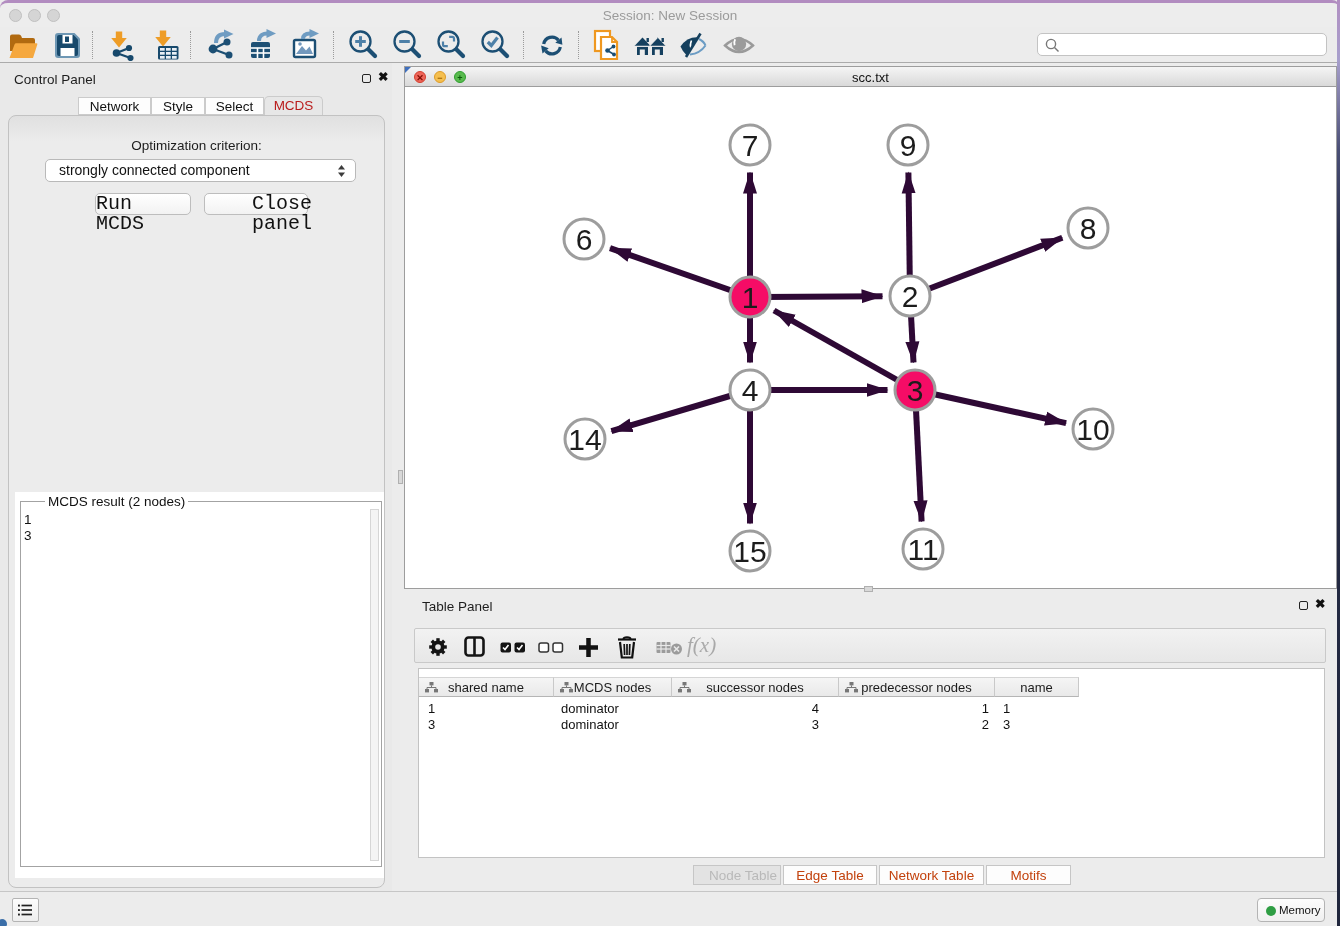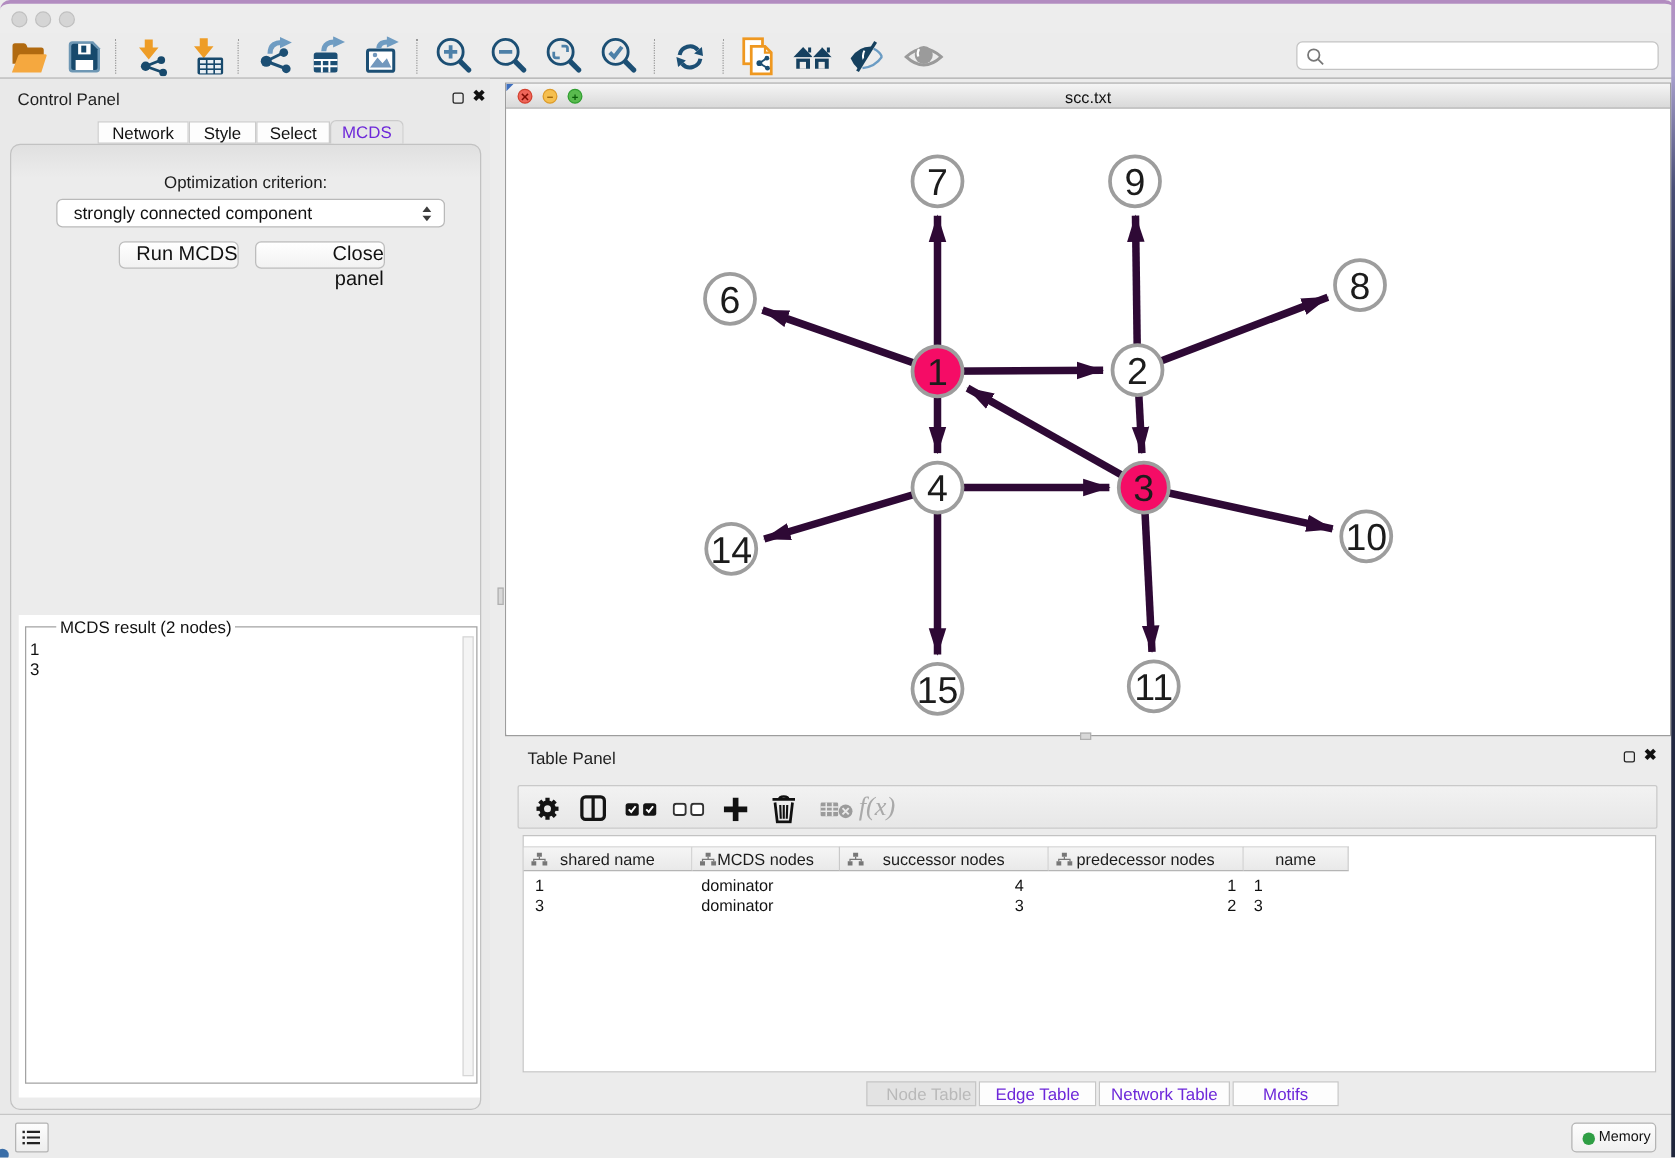--- a/index.html
+++ b/index.html
@@ -32,22 +32,22 @@
 .tab.sel { background:#e7e7e7; }
 #cp-content { position:absolute; left:8px; top:52px; width:377px; height:773px;
   border:1px solid #c2c2c2; border-radius:8px;
   background:linear-gradient(#e0e0e0, #ececec 26px); }
 #opt-label { position:absolute; left:0; top:22px; width:100%; text-align:center;
   font-size:13.5px; color:#1c1c1c; }
 #cp-select { position:absolute; left:36px; top:43px; width:311px; height:23px;
   background:#fff; border:1px solid #b9b9b9; border-radius:5px;
   font-size:14px; color:#111; line-height:21px; padding-left:13px; }
 .cp-btn { position:absolute; top:77px; height:22px; background:linear-gradient(#ffffff,#f2f2f2);
-  border:1px solid #bdbdbd; border-radius:5px; text-align:right;
-  font-size:16px; color:#111; line-height:20px; }
+  border:1px solid #bdbdbd; border-radius:5px; text-align:left;
+  font-size:20px; color:#111; line-height:20px;font-family:Liberation Mono, monospace; }
 #result-white { position:absolute; left:6px; top:376px; width:369px; height:386px; background:#fff; }
 #result-fs { position:absolute; left:5px; top:9px; width:362px; height:366px;
   border:1px solid #a3a3a3; }
 #result-legend { position:absolute; left:4px; top:-8px; background:#fff; padding:0 3px;
   font-size:13.5px; color:#111;margin-left:20px; }
 #result-text { position:absolute; left:3px; top:10px; font-size:13.5px; color:#111; line-height:16px; }
 #result-sb { position:absolute; right:2px; top:7px; width:9px; height:352px;
   background:#f4f4f4; border:1px solid #d6d6d6; }
 
 
@@ -66,41 +66,42 @@
 #tp-toolbar { position:absolute; left:16px; top:37px; width:912px; height:35px;
   background:linear-gradient(#f2f2f2,#e7e7e7); border:1px solid #c9c9c9; border-radius:2px; }
 .tpi { position:absolute; }
 #tp-table { position:absolute; left:20px; top:77px; width:907px; height:190px;
   background:#fff; border:1px solid #c3c3c3; }
 .th-cell { position:absolute; top:8px; height:20px; background:linear-gradient(#f5f5f5,#e9e9e9);
   border-right:1px solid #c9c9c9; border-top:1px solid #d5d5d5; border-bottom:1px solid #b5b5b5;
   font-size:13px; color:#1c1c1c; text-align:center; line-height:19px; }
 .td-row { position:absolute; font-size:13px; color:#111; height:16px; line-height:16px; }
 .btab { position:absolute; top:274px; height:20px; background:#fdfdfd; border:1px solid #c6c6c6;
-  font-size:13.5px; color:#6d28d9; text-align:center; line-height:19px; }
+  font-size:13.5px; color:#c2410c; text-align:center; line-height:19px; }
 .btab.sel { background:#e3e3e3; color:#b9b9b9; }
 
 
 #statusbar { position:absolute; left:0; top:891px; width:1340px; height:35px;
   background:#ececec; border-top:1px solid #c6c6c6; }
 #sb-left { position:absolute; left:12px; top:6px; width:27px; height:24px;
   background:linear-gradient(#fdfdfd,#eeeeee); border:1px solid #b4b4b4; border-radius:2px; }
 #sb-mem { position:absolute; left:1257px; top:6px; width:68px; height:24px;
   background:linear-gradient(#fdfdfd,#f0f0f0); border:1px solid #b4b4b4; border-radius:4px;
   font-size:11.5px; color:#111; line-height:22px; padding-left:21px; }
 #sb-mem .gdot { position:absolute; left:8px; top:7px; width:10px; height:10px;
   border-radius:50%; background:#2f9e44; }
 </style>
 </head>
 <body>
 
 <div id="titlebar">
   <div class="dot" style="left:9px;"></div>
   <div class="dot" style="left:28px;"></div>
   <div class="dot" style="left:47px;"></div>
+  <div id="title-text">Session: New Session</div>
 </div>
 
 <div id="toolbar"></div>
 
 <svg class="tbi" style="left:6px;" viewBox="0 0 32 32">
   <path d="M3,22 V7.5 Q3,5.5 5,5.5 h7 q1.6,0 2.2,1.5 l0.8,2 H26 q2,0 2,2 V22 z" fill="#b16a10"></path>
   <path d="M2.5,29 L7.5,15.5 Q7.9,14.3 9.2,14.3 H29.3 q1.4,0 1,1.3 L26,29 z" fill="#f5a83f"></path>
 </svg>
 <svg class="tbi" style="left:50px;" viewBox="0 0 32 32">
   <path d="M4,7 a3,3 0 0 1 3,-3 H23.5 L29,9.5 V26 a3,3 0 0 1 -3,3 H7 a3,3 0 0 1 -3,-3 Z" fill="#6e97b4"></path>
@@ -248,21 +249,21 @@
   </svg>
 </div>
 
 <div id="cpanel">
   <div id="cpanel-title">Control Panel</div>
   <div class="float-ico" style="left:362px; top:11px;"></div>
   <div class="close-ico" style="left:378px; top:6px;">✖</div>
   <div class="tab" style="left:78px; top:34px; width:73px;">Network</div>
   <div class="tab" style="left:151px; top:34px; width:54px;">Style</div>
   <div class="tab" style="left:205px; top:34px; width:59px;">Select</div>
-  <div class="tab sel" style="left:264px; top:33px; width:59px; height:19px; border-radius:5px 5px 0 0; border-bottom:none; color:#6d28d9;">MCDS</div>
+  <div class="tab sel" style="left:264px; top:33px; width:59px; height:19px; border-radius:5px 5px 0 0; border-bottom:none; color:#b91c1c;">MCDS</div>
   <div id="cp-content">
     <div id="opt-label">Optimization criterion:</div>
     <div id="cp-select">strongly connected component
       <svg style="position:absolute; right:9px; top:5px;" width="9" height="12" viewBox="0 0 9 12">
         <path d="M4.5 0 L8 4.5 L1 4.5 Z" fill="#3c3c3c"></path>
         <path d="M4.5 12 L8 7.5 L1 7.5 Z" fill="#3c3c3c"></path>
       </svg>
     </div>
     <div class="cp-btn" style="left:86px; width:96px;">Run MCDS</div>
     <div class="cp-btn" style="left:195px; width:104px;padding-left:47px;">Close panel</div>

